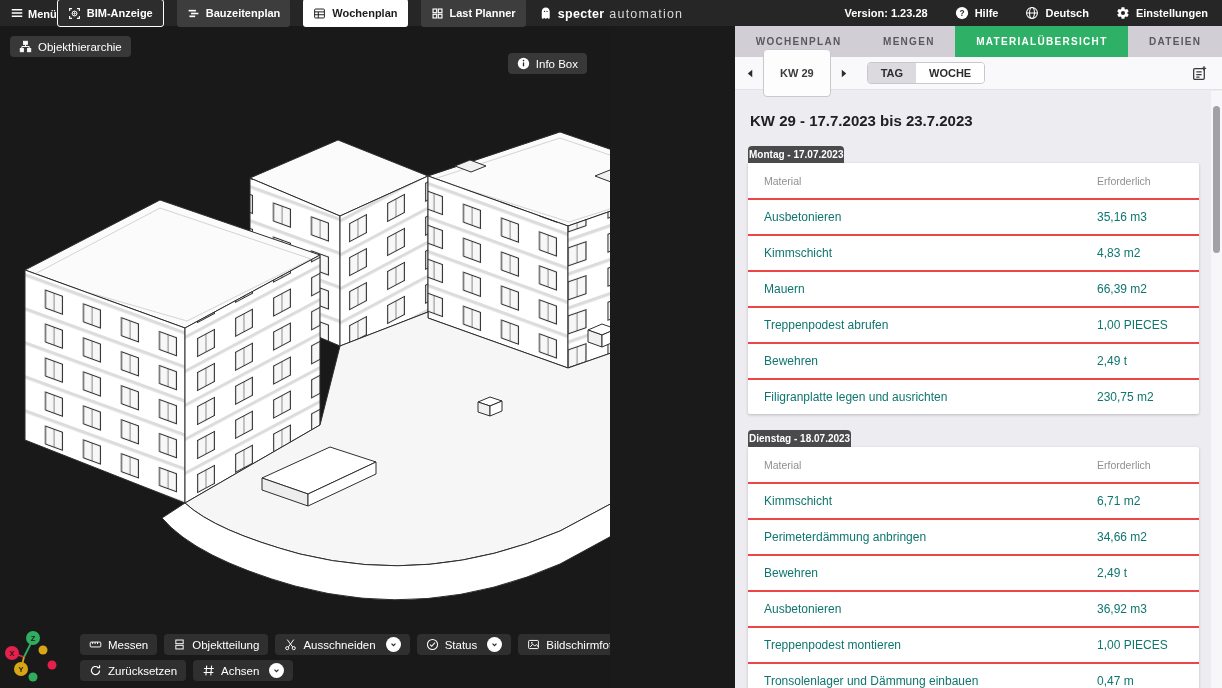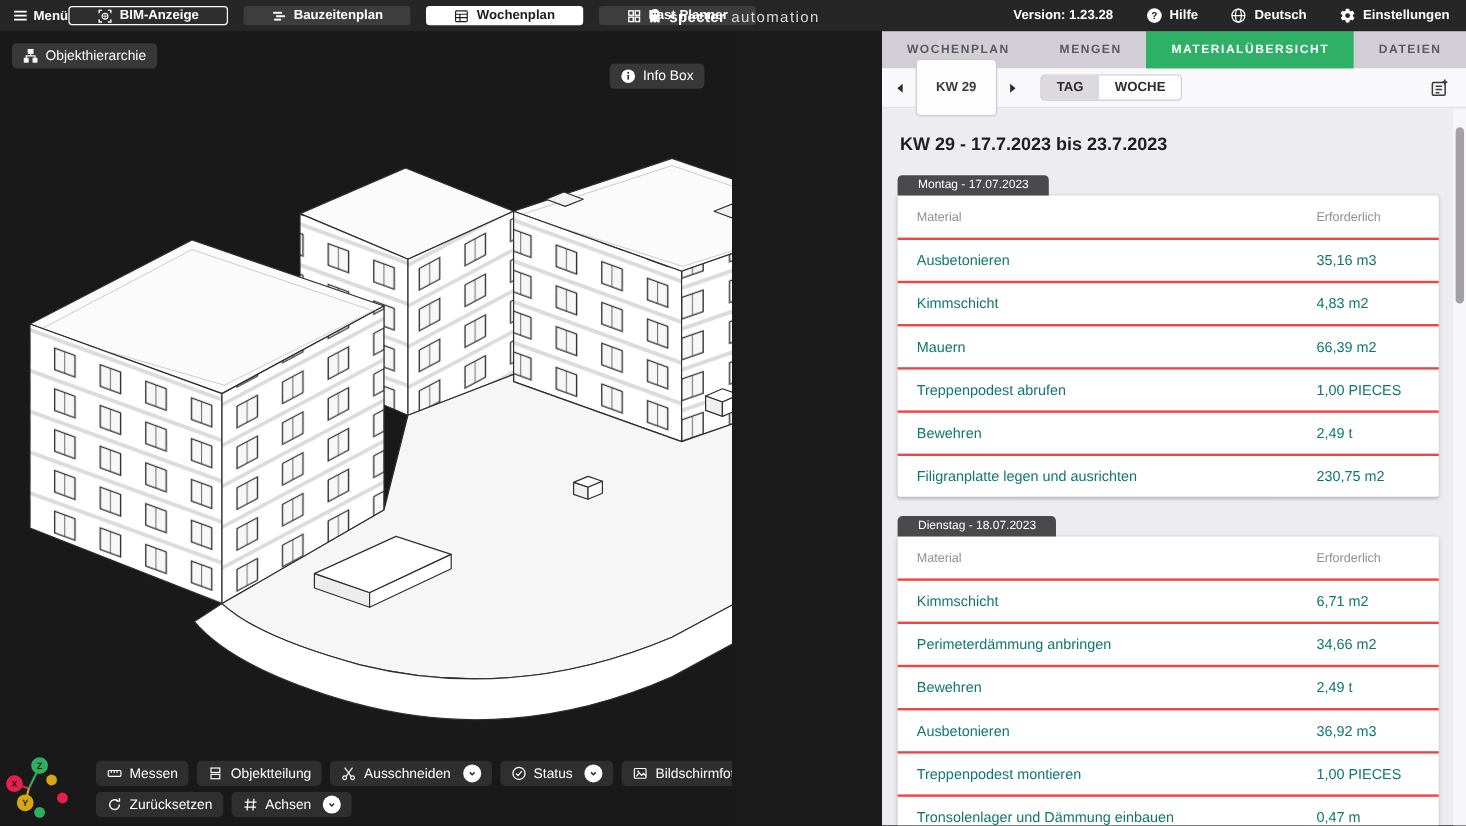--- a/index.html
+++ b/index.html
@@ -6,21 +6,21 @@
   html,body{width:1222px;height:688px;overflow:hidden}
   body{font-family:"Liberation Sans","DejaVu Sans",sans-serif;background:#1a1a1a;position:relative}
   .icn{display:inline-flex;align-items:center;justify-content:center}
   .icn svg{display:block}
 
   
   .topbar{position:absolute;top:0;left:0;right:0;height:26px;background:#262626;display:flex;align-items:center;color:#fff;font-size:11px;font-weight:700;z-index:30;padding-left:10px}
   .tb-menu{display:flex;align-items:flex-end;gap:4px;cursor:pointer}
   .tb-menu .icn svg{width:14px;height:14px}
   #topbar-nav{display:flex;align-items:center;gap:13px}
-  .tb-btn{display:flex;align-items:center;gap:6px;height:16px;padding:0 23px;border-radius:3px;cursor:pointer;white-space:nowrap}
+  .tb-btn{display:flex;align-items:center;gap:6px;height:28px;padding:0 10px;border-radius:3px;cursor:pointer;white-space:nowrap}
   .tb-btn .icn svg{width:13px;height:13px}
   .tb-btn.s-outlined{background:#2d2d2d;border:1.5px solid #fff}
   .tb-btn.s-dark{background:#3d3d3d}
   .tb-btn.s-light{background:#fff;color:#1d1d1d}
   .logo{position:absolute;left:50%;transform:translateX(-50%);display:flex;align-items:flex-end;gap:5px;font-size:12.5px}
   .logo .icn svg{width:14px;height:15px}
   .logo b{font-weight:700;letter-spacing:.3px}
   .logo .auto{font-weight:300;color:#d8d8d8;letter-spacing:1.2px}
   .tb-right{margin-left:auto;display:flex;align-items:center;gap:27px;padding-right:14px}
   .tb-item{display:flex;align-items:center;gap:6px;cursor:pointer;white-space:nowrap}
@@ -52,21 +52,21 @@
   .wk-arrow{display:inline-flex;cursor:pointer;color:#2b2b2b}
   .wk-arrow svg{width:11px;height:11px}
   .wk-pill{margin:0 7px;padding:17px 16px;background:#fdfdfd;border:1px solid #c9c9cd;border-radius:4px;font-size:11px;font-weight:700;color:#3c3c3e;cursor:pointer}
   .seg{display:flex;margin-left:18px;border:1px solid #c8c8cc;border-radius:4px;overflow:hidden;font-size:11px;font-weight:700;color:#2c2c2c}
   .seg-btn{padding:4px 13px;background:#fff;cursor:pointer}
   .seg-btn.selected{background:#dcdadf}
   .note-btn{margin-left:auto;cursor:pointer;color:#3a3a3c}
   .note-btn svg{width:17px;height:17px}
   .pcontent{position:absolute;top:65px;left:0;right:11px;bottom:0;padding:14px 12px 0 13px;overflow:hidden}
   .pheading{font-size:15px;font-weight:700;color:#202020;margin:7px 0 15px 2px}
-  .day-badge{display:inline-block;background:#4a4a4c;color:#fff;font-size:10px;font-weight:400;padding:3px 17px;border-radius:4px 4px 0 0}
+  .day-badge{display:inline-block;background:#4a4a4c;color:#fff;font-size:10px;font-weight:700;padding:3px 1px;border-radius:4px 4px 0 0}
   .card{background:#fff;border-radius:0 2px 2px 2px;box-shadow:0 1px 3px rgba(0,0,0,.22);margin-bottom:14px}
   .trow{display:flex;align-items:center;padding:10px 16px;border-top:2px solid #ef4444;font-size:12px;color:#0f766e}
   .trow.thead{border-top:none;padding:12px 16px 11px;font-size:10.5px;color:#909094}
   .mat{flex:1}
   .req{width:86px;flex:none}
   .scroll-track{position:absolute;top:65px;right:0;bottom:0;width:11px;background:#f7f6f8}
   .scroll-thumb{position:absolute;top:15px;left:2px;width:7px;height:147px;background:#a3a1a7;border-radius:4px;cursor:grab}
 </style>
 </head>
 <body>

